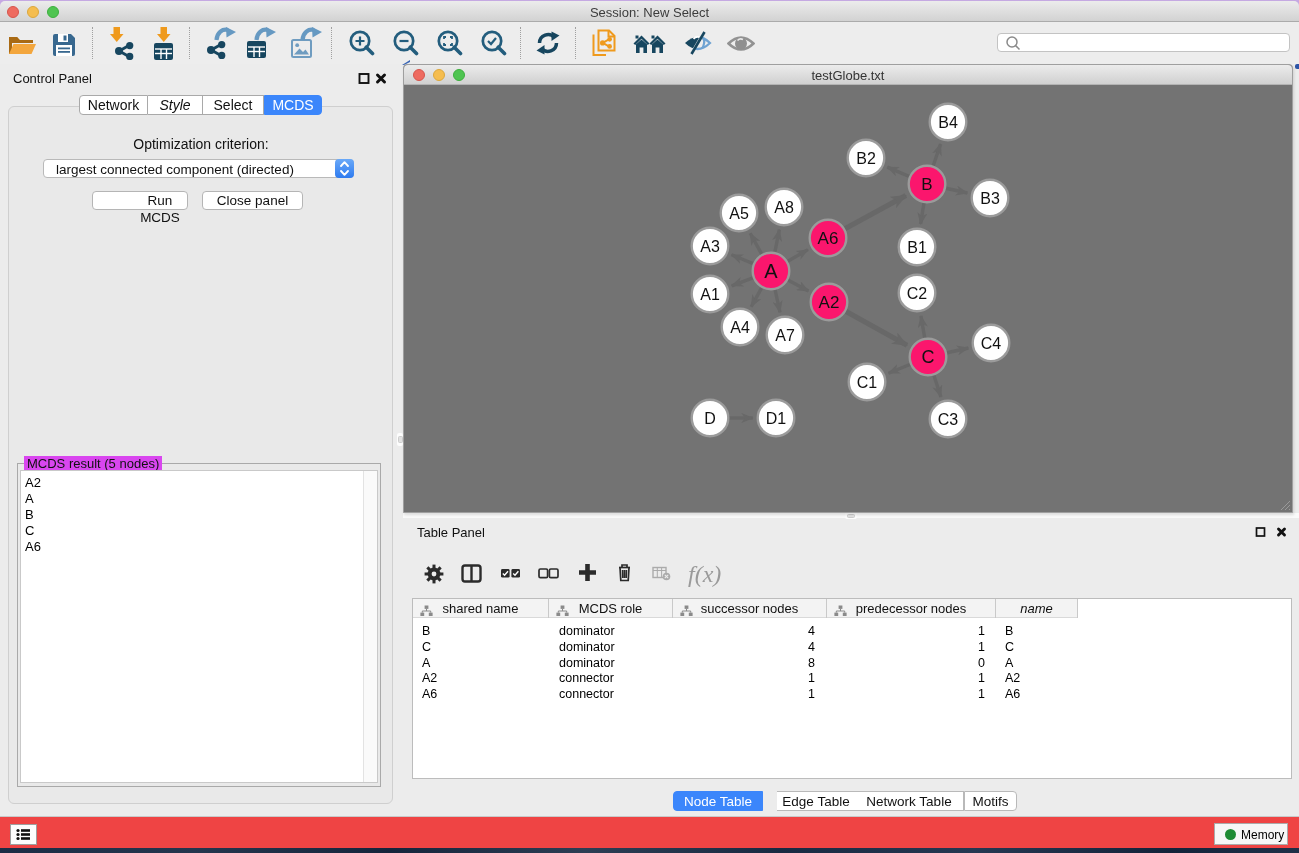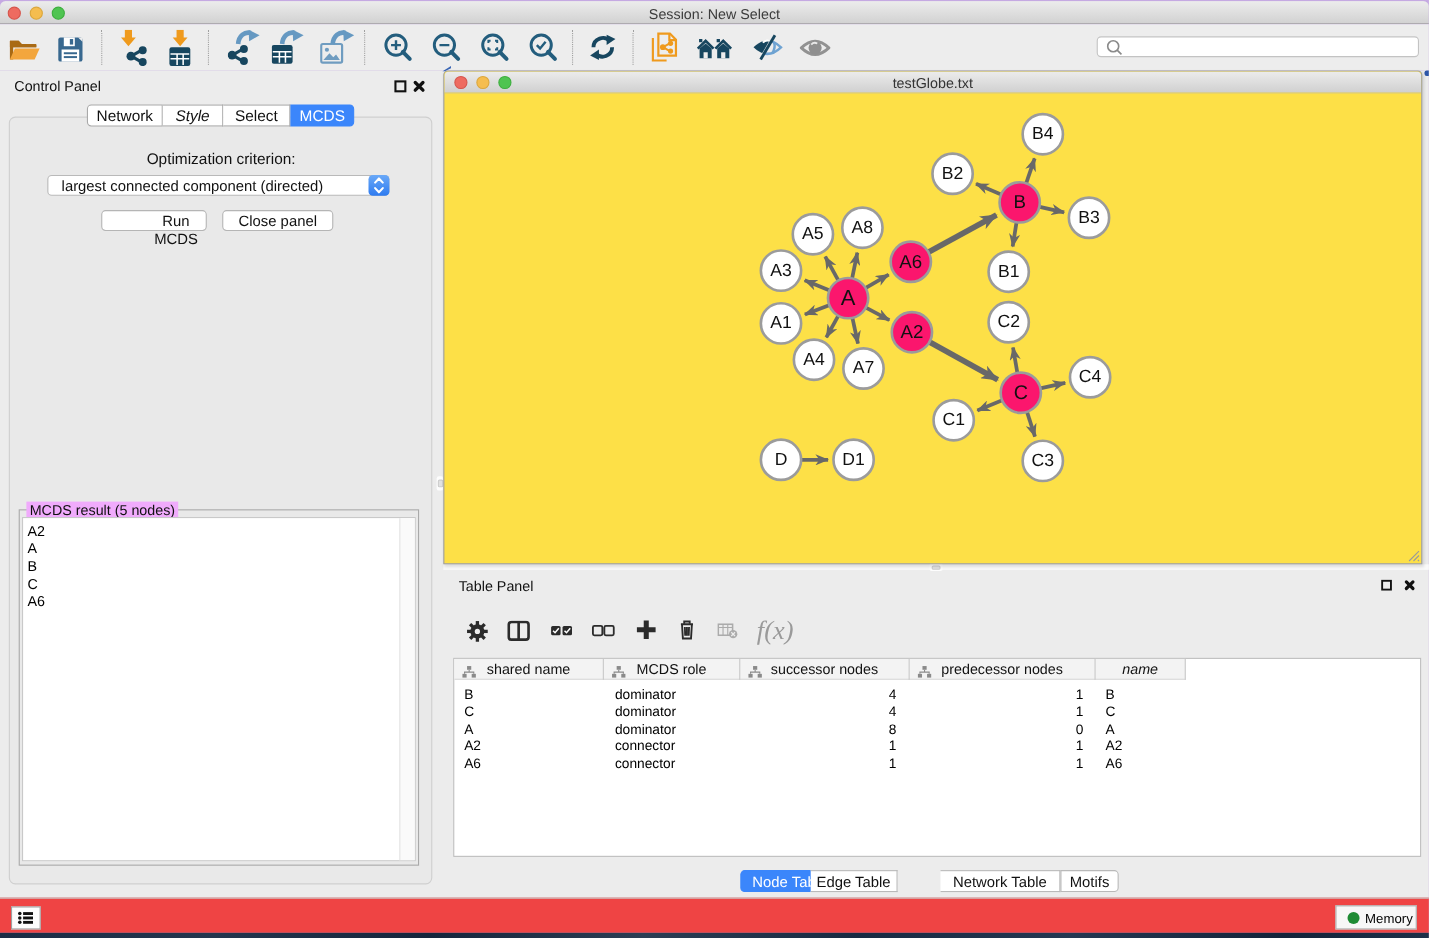--- a/index.html
+++ b/index.html
@@ -39,31 +39,31 @@
 #opt-label { position:absolute; left:0; width:402px; top:136px; text-align:center; font-size:14px; color:#111; }
 #dropdown { position:absolute; left:43px; top:159px; width:311px; height:19px;
   background:#fff; border:1px solid #b9b9b9; border-radius:4px; }
 #dropdown .txt { position:absolute; left:12px; top:2px; font-size:13.5px; color:#111; }
 #dropdown .spin { position:absolute; right:-1px; top:-1px; width:19px; height:19px;
   border-radius:4px; background:linear-gradient(#6aa9f8,#2e7bf0); }
 .btn { position:absolute; top:191px; height:19px; background:#fff; border:1px solid #b5b5b5;
   border-radius:4px; font-size:13.5px; color:#111; text-align:center; line-height:17px; }
 #groupbox { position:absolute; left:17px; top:463px; width:364px; height:324px;
   border:1px solid #a9a9a9; }
-#grouptitle { position:absolute; left:24px; top:456px; background:#f0abfc; padding:0 3px;
+#grouptitle { position:absolute; left:24px; top:456px; background:#d946ef; padding:0 3px;
   font-size:13px; color:#111; }
 #mcdslist { position:absolute; left:20px; top:470px; width:358px; height:313px;
   background:#fff; border:1px solid #c9c9c9; font-size:13px; color:#000; }
 #mcdslist .items { position:absolute; left:4px; top:4px; line-height:16px; }
 #mcdslist .sb { position:absolute; right:0; top:0; width:14px; height:100%;
   background:#fafafa; border-left:1px solid #e3e3e3; }
 
 
 #netwin { position:absolute; left:403px; top:64px; width:890px; height:449px;
-  background:#fde047; border:1px solid #9f9f9f; border-radius:4px 4px 0 0; box-shadow:1px 2px 3px rgba(0,0,0,0.12); }
+  background:#737373; border:1px solid #9f9f9f; border-radius:4px 4px 0 0; box-shadow:1px 2px 3px rgba(0,0,0,0.12); }
 #nw-title { position:absolute; left:0; top:0; width:100%; height:20px; border-radius:4px 4px 0 0;
   background:linear-gradient(#ececec,#d0d0d0); border-bottom:1px solid #b3b3b3; }
 #nw-title .title { position:absolute; left:0; right:0; top:3px; text-align:center; font-size:13px; color:#333; }
 #netwin .tl { top:4px; }
 #graph .en { stroke-width:3.4; }
 #graph .et { stroke-width:5.2; }
 
 
 #tp-title { position:absolute; left:417px; top:525px; font-size:13px; color:#111; }
 #tblarea { position:absolute; left:412px; top:598px; width:880px; height:181px;
@@ -541,21 +541,21 @@
     </div>
   <div class="trow" style="top:87.5px;">
     <span style="left:9px;">A6</span>
       <span style="left:146px;">connector</span>
     <span style="left:330px;width:72px;text-align:right;">1</span>
       <span style="left:500px;width:72px;text-align:right;">1</span>
     <span style="left:592px;">A6</span>
     </div>
 </div>
 <div class="btabs sel" style="left:673px; width:90px; border-radius:4px 0 0 4px;">Node Table</div>
-<div class="btabs" style="left:737px; width:79px; border-left:none;">Edge Table</div>
+<div class="btabs" style="left:777px; width:79px; border-left:none;">Edge Table</div>
 <div class="btabs" style="left:855px; width:109px; border-left:none;">Network Table</div>
 <div class="btabs" style="left:964px; width:53px; border-radius:0 4px 4px 0;">Motifs</div>
 
 <div id="statusbar">
   <div id="listbtn"><svg width="25" height="19" viewBox="0 0 25 19">
         <g fill="#111">
           <circle cx="7" cy="5.5" r="1.6"></circle>
           <circle cx="7" cy="9.5" r="1.6"></circle>
           <circle cx="7" cy="13.5" r="1.6"></circle>
           <rect x="10" y="4.2" width="9" height="2.6"></rect>

